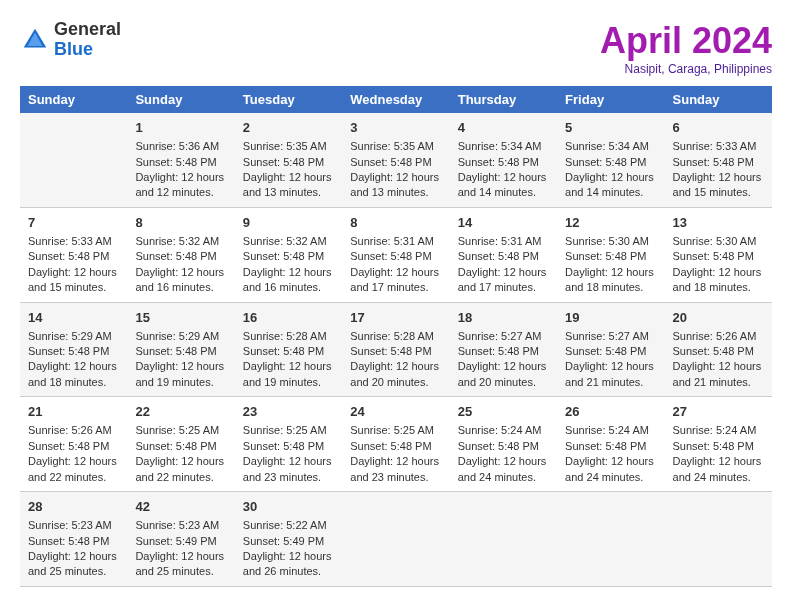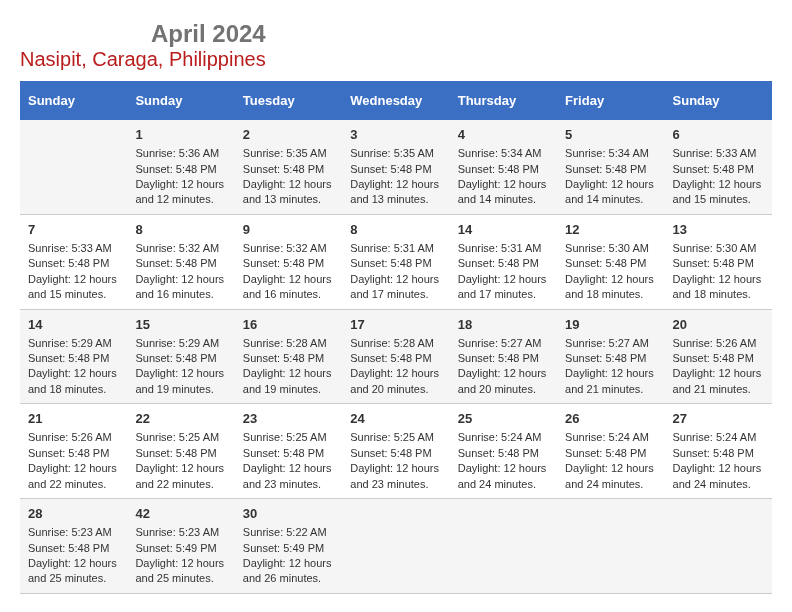--- a/index.html
+++ b/index.html
@@ -31,38 +31,38 @@
     .logo-text .general { color: #333; }
     .logo-text .blue { color: #1a6dcc; }
     .logo-icon {
       width: 30px;
       height: 30px;
     }
     .title-block {
       text-align: right;
     }
     .title-block h1 {
-      font-size: 24px;
+      font-size: 36px;
       font-weight: bold;
-      color: #737373;
+      color: #a21caf;
     }
     .title-block h2 {
-      font-size: 20px;
+      font-size: 12px;
       font-weight: normal;
-      color: #b91c1c;
+      color: #4c1d95;
     }
     table {
       width: 100%;
       border-collapse: collapse;
       font-size: 11px;
     }
     thead tr th {
       background-color: #3a6fc4;
       color: #fff;
-      padding: 12px 8px;
+      padding: 6px 8px;
       text-align: left;
       font-size: 13px;
       font-weight: bold;
       margin-top: 48px;
     }
     tbody tr {
       border-bottom: 1px solid #ccc;
     }
     tbody tr:nth-child(odd) {
       background-color: #f5f5f5;
@@ -81,20 +81,30 @@
       font-size: 13px;
       font-weight: bold;
       display: block;
       margin-bottom: 2px;
     }
   </style>
 </head>
 <body>
 
 <div class="header">
+  <div class="logo">
+    <svg class="logo-icon" viewBox="0 0 40 40" xmlns="http://www.w3.org/2000/svg">
+      <polygon points="20,5 35,30 5,30" fill="#1a6dcc"></polygon>
+      <polygon points="20,10 30,28 10,28" fill="#5a9fee"></polygon>
+    </svg>
+    <div class="logo-text">
+      <span class="general">General</span>
+      <span class="blue">Blue</span>
+    </div>
+  </div>
   <div class="title-block">
     <h1>April 2024</h1>
     <h2>Nasipit, Caraga, Philippines</h2>
   </div>
 </div>
 
 <table>
   <thead>
     <tr>
     <th>Sunday</th>

